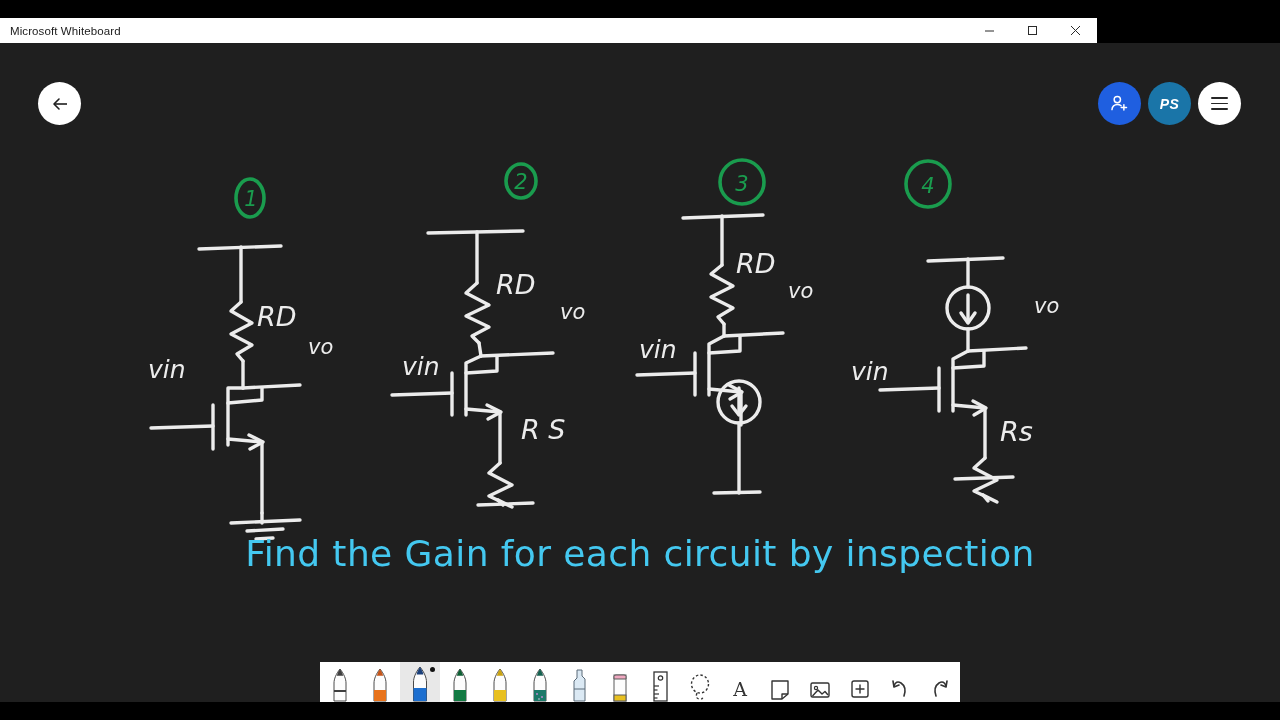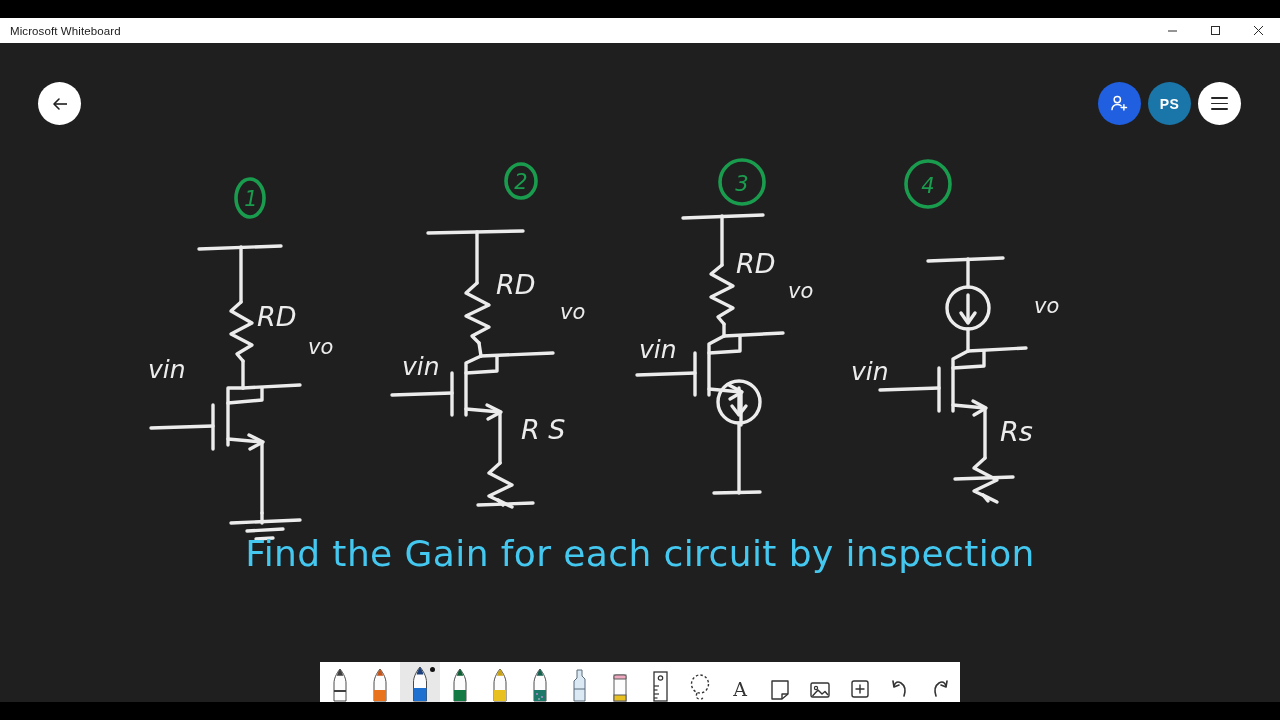--- a/index.html
+++ b/index.html
@@ -10,21 +10,21 @@
     font-family: "Liberation Sans", sans-serif;
   }
   #app {
     position: relative;
     width: 1280px; height: 720px;
     background: #000;
   }
   
   .titlebar {
     position: absolute; left: 0; top: 18px;
-    width: 1280px; height: 25px;
+    width: 1097px; height: 25px;
     background: #ffffff;
     display: flex; align-items: center;
     border-bottom: 1px solid #d8d8d8;
   }
   .titlebar .title {
     font-size: 11.5px; color: #1b1b1b;
     margin-left: 10px; letter-spacing: .1px;
     white-space: nowrap;
   }
   .win-controls { margin-left: auto; display: flex; height: 100%; }
@@ -52,20 +52,21 @@
   }
   .share-btn {
     left: 1098px; top: 82px; width: 43px; height: 43px;
     background: #1f5fe0;
   }
   .avatar-btn {
     left: 1148px; top: 82px; width: 43px; height: 43px;
     background: #1a75a8;
     color: #ffffff; font-size: 14px; font-weight: bold;
     letter-spacing: .5px;
+    font-style: italic;
   }
   .menu-btn {
     left: 1198px; top: 82px; width: 43px; height: 43px;
     background: #ffffff;
   }
   .hamburger { width: 17px; }
   .hamburger span {
     display: block; height: 1.8px; background: #262626;
     margin: 3.6px 0; border-radius: 1px;
   }

